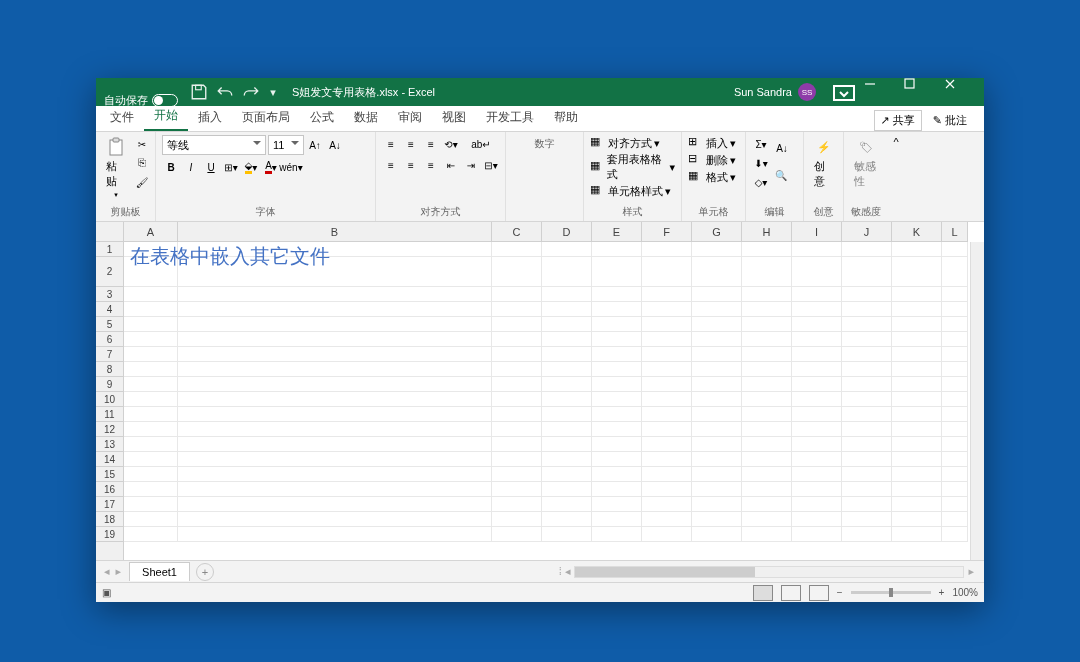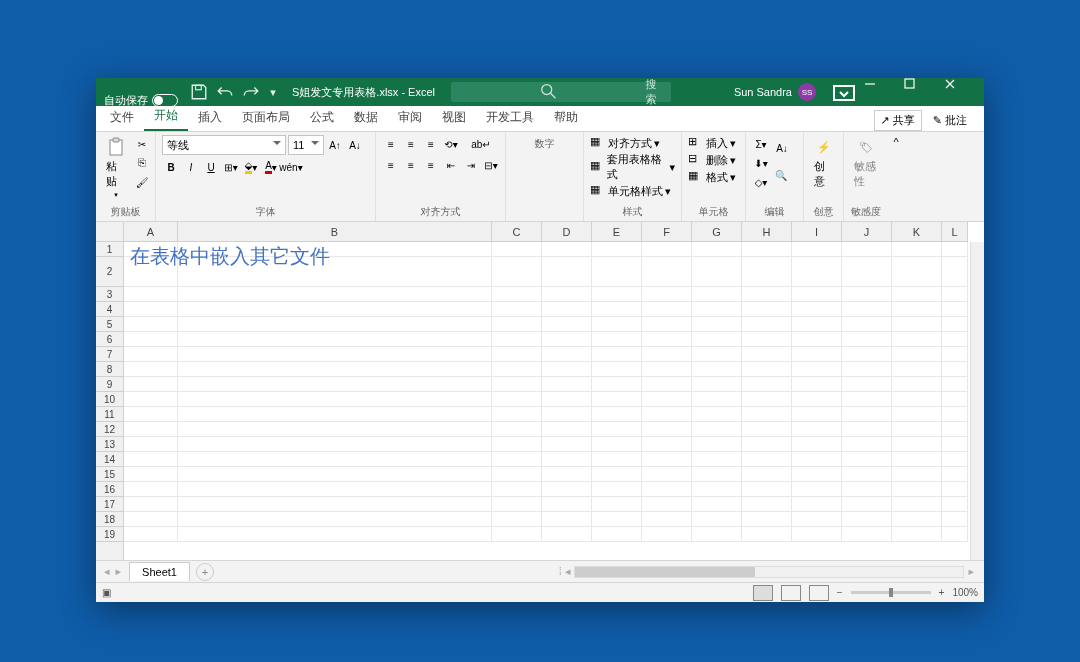--- a/index.html
+++ b/index.html
@@ -28,21 +28,21 @@
 .ribbon{height:90px;background:#f3f3f3;display:flex;border-bottom:1px solid #d5d5d5;font-size:11px;}
 .group{border-right:1px solid #e0e0e0;display:flex;flex-direction:column;padding:3px 6px 0;}
 .group-body{flex:1;display:flex;align-items:flex-start;gap:3px;}
 .group-label{text-align:center;font-size:10px;color:#666;padding:2px 0;position:relative;}
 .big-btn{display:flex;flex-direction:column;align-items:center;gap:2px;padding:2px 4px;}
 .icon-box{width:20px;height:20px;display:flex;align-items:center;justify-content:center;}
 .vstack{display:flex;flex-direction:column;gap:1px;}
 .hstack{display:flex;gap:2px;align-items:center;}
 .sm-btn{width:18px;height:18px;display:flex;align-items:center;justify-content:center;font-size:10px;border:1px solid transparent;}
 .combo{height:20px;border:1px solid #c5c5c5;background:#fff;display:flex;align-items:center;padding:0 4px;min-width:0;}
-.combo.font{width:124px;}
+.combo.font{width:104px;}
 .combo.size{width:36px;}
 .dd{width:8px;height:8px;border-left:4px solid transparent;border-right:4px solid transparent;border-top:4px solid #666;margin-left:auto;}
 .namebox-row{height:24px;background:#fff;border-bottom:1px solid #d5d5d5;display:flex;align-items:center;}
 .namebox{width:80px;height:20px;border:1px solid #c5c5c5;margin-left:4px;padding:0 4px;display:flex;align-items:center;}
 .fx-btns{display:flex;gap:6px;padding:0 10px;align-items:center;color:#999;}
 .fx-label{font-style:italic;font-size:11px;padding:0 6px;color:#666;}
 .fbar{flex:1;height:20px;border-left:1px solid #e0e0e0;}
 .grid-area{flex:1;display:flex;overflow:hidden;position:relative;background:#fff;}
 .row-headers{width:28px;background:#f0f0f0;border-right:1px solid #d0d0d0;}
 .corner{height:20px;border-bottom:1px solid #d0d0d0;background:#f0f0f0;border-right:1px solid #d0d0d0;position:absolute;left:0;top:0;width:28px;z-index:2;}
@@ -95,27 +95,20 @@
             </svg>
           </div>
     <div class="qat-btn">
             <svg viewBox="0 0 16 16">
               <path d="M11 4l3 3-3 3M14 7H6a4 4 0 00-4 4" fill="none" stroke="#fff" stroke-width="1.2"></path>
             </svg>
           </div>
     <div class="qat-btn" style="width:10px">▾</div>
   </div>
   <div class="title-text">S姐发文专用表格.xlsx - Excel</div>
-  <div class="search-box">
-    <svg width="12" height="12" viewBox="0 0 16 16">
-            <circle cx="6" cy="6" r="4" fill="none" stroke="#cfe5db"></circle>
-            <path d="M9 9l4 4" stroke="#cfe5db"></path>
-          </svg>
-    <span style="color:#cfe5db">搜索</span>
-  </div>
   <div class="spacer"></div>
   <div class="user">
     <span>Sun Sandra</span>
     <div class="avatar">SS</div>
   </div>
   <div class="win-controls">
     <div class="win-btn">
             <svg width="14" height="14" viewBox="0 0 14 14">
               <rect x="2" y="4" width="10" height="7" fill="none" stroke="#fff"></rect>
               <path d="M5 7l2 2 2-2" fill="none" stroke="#fff"></path>

